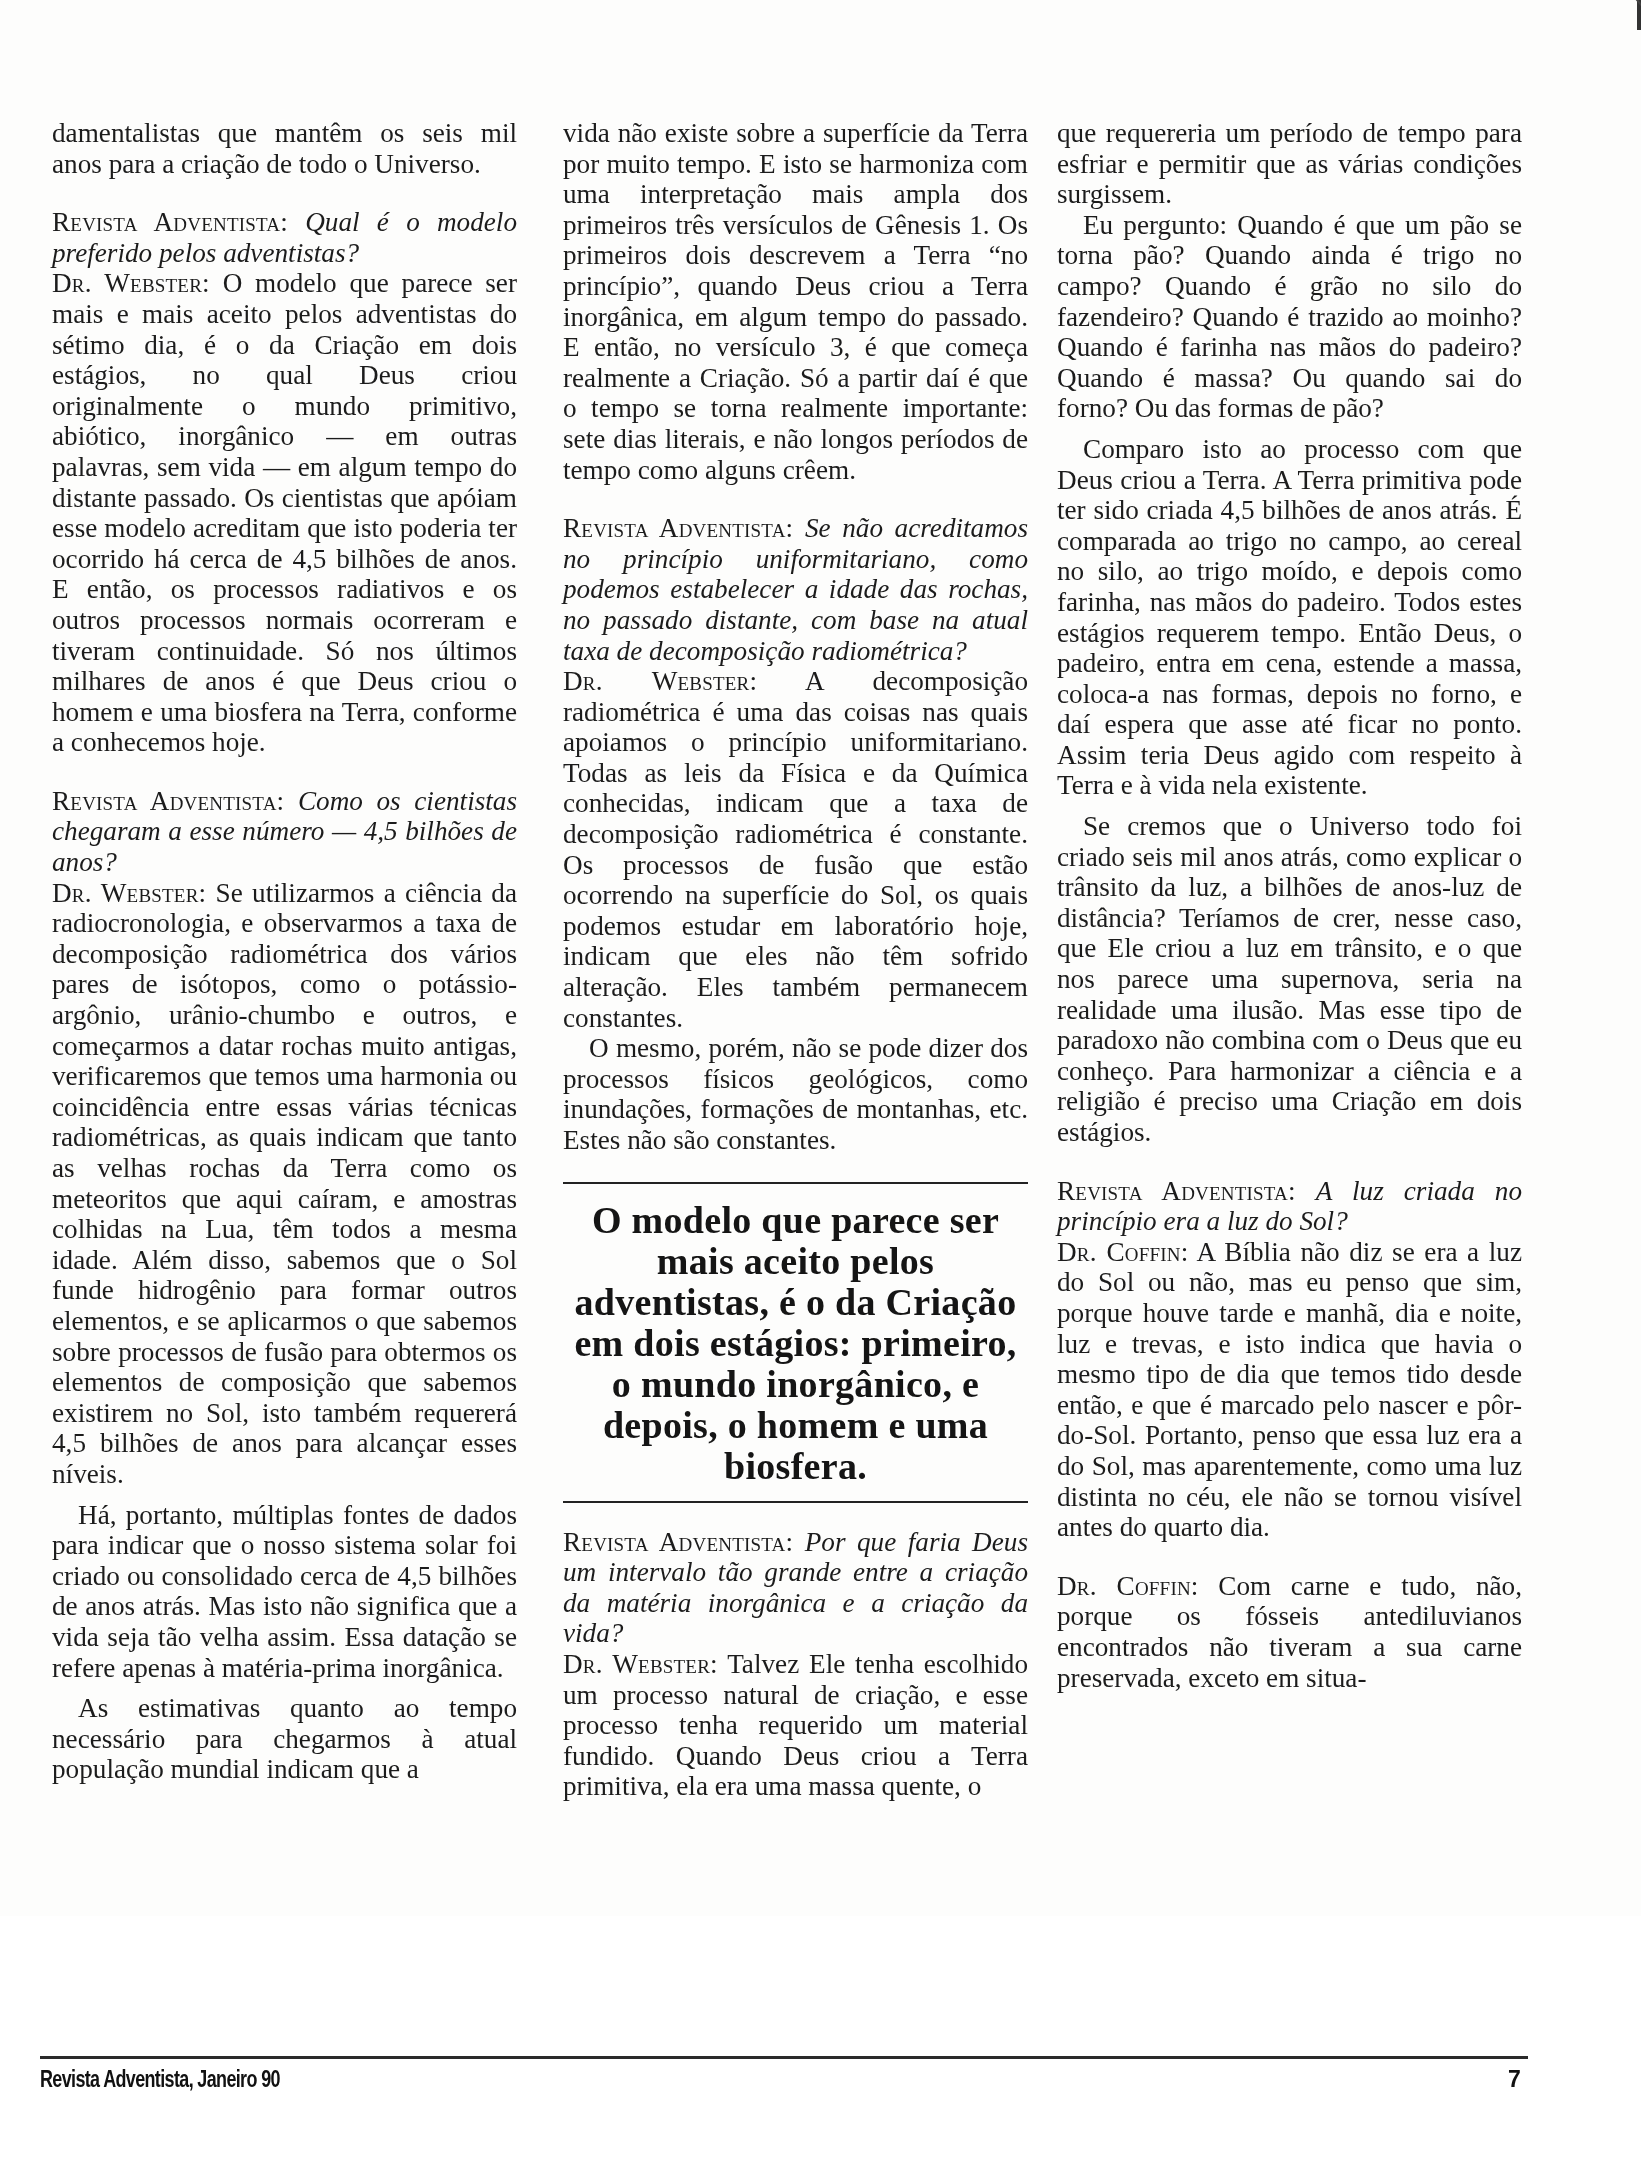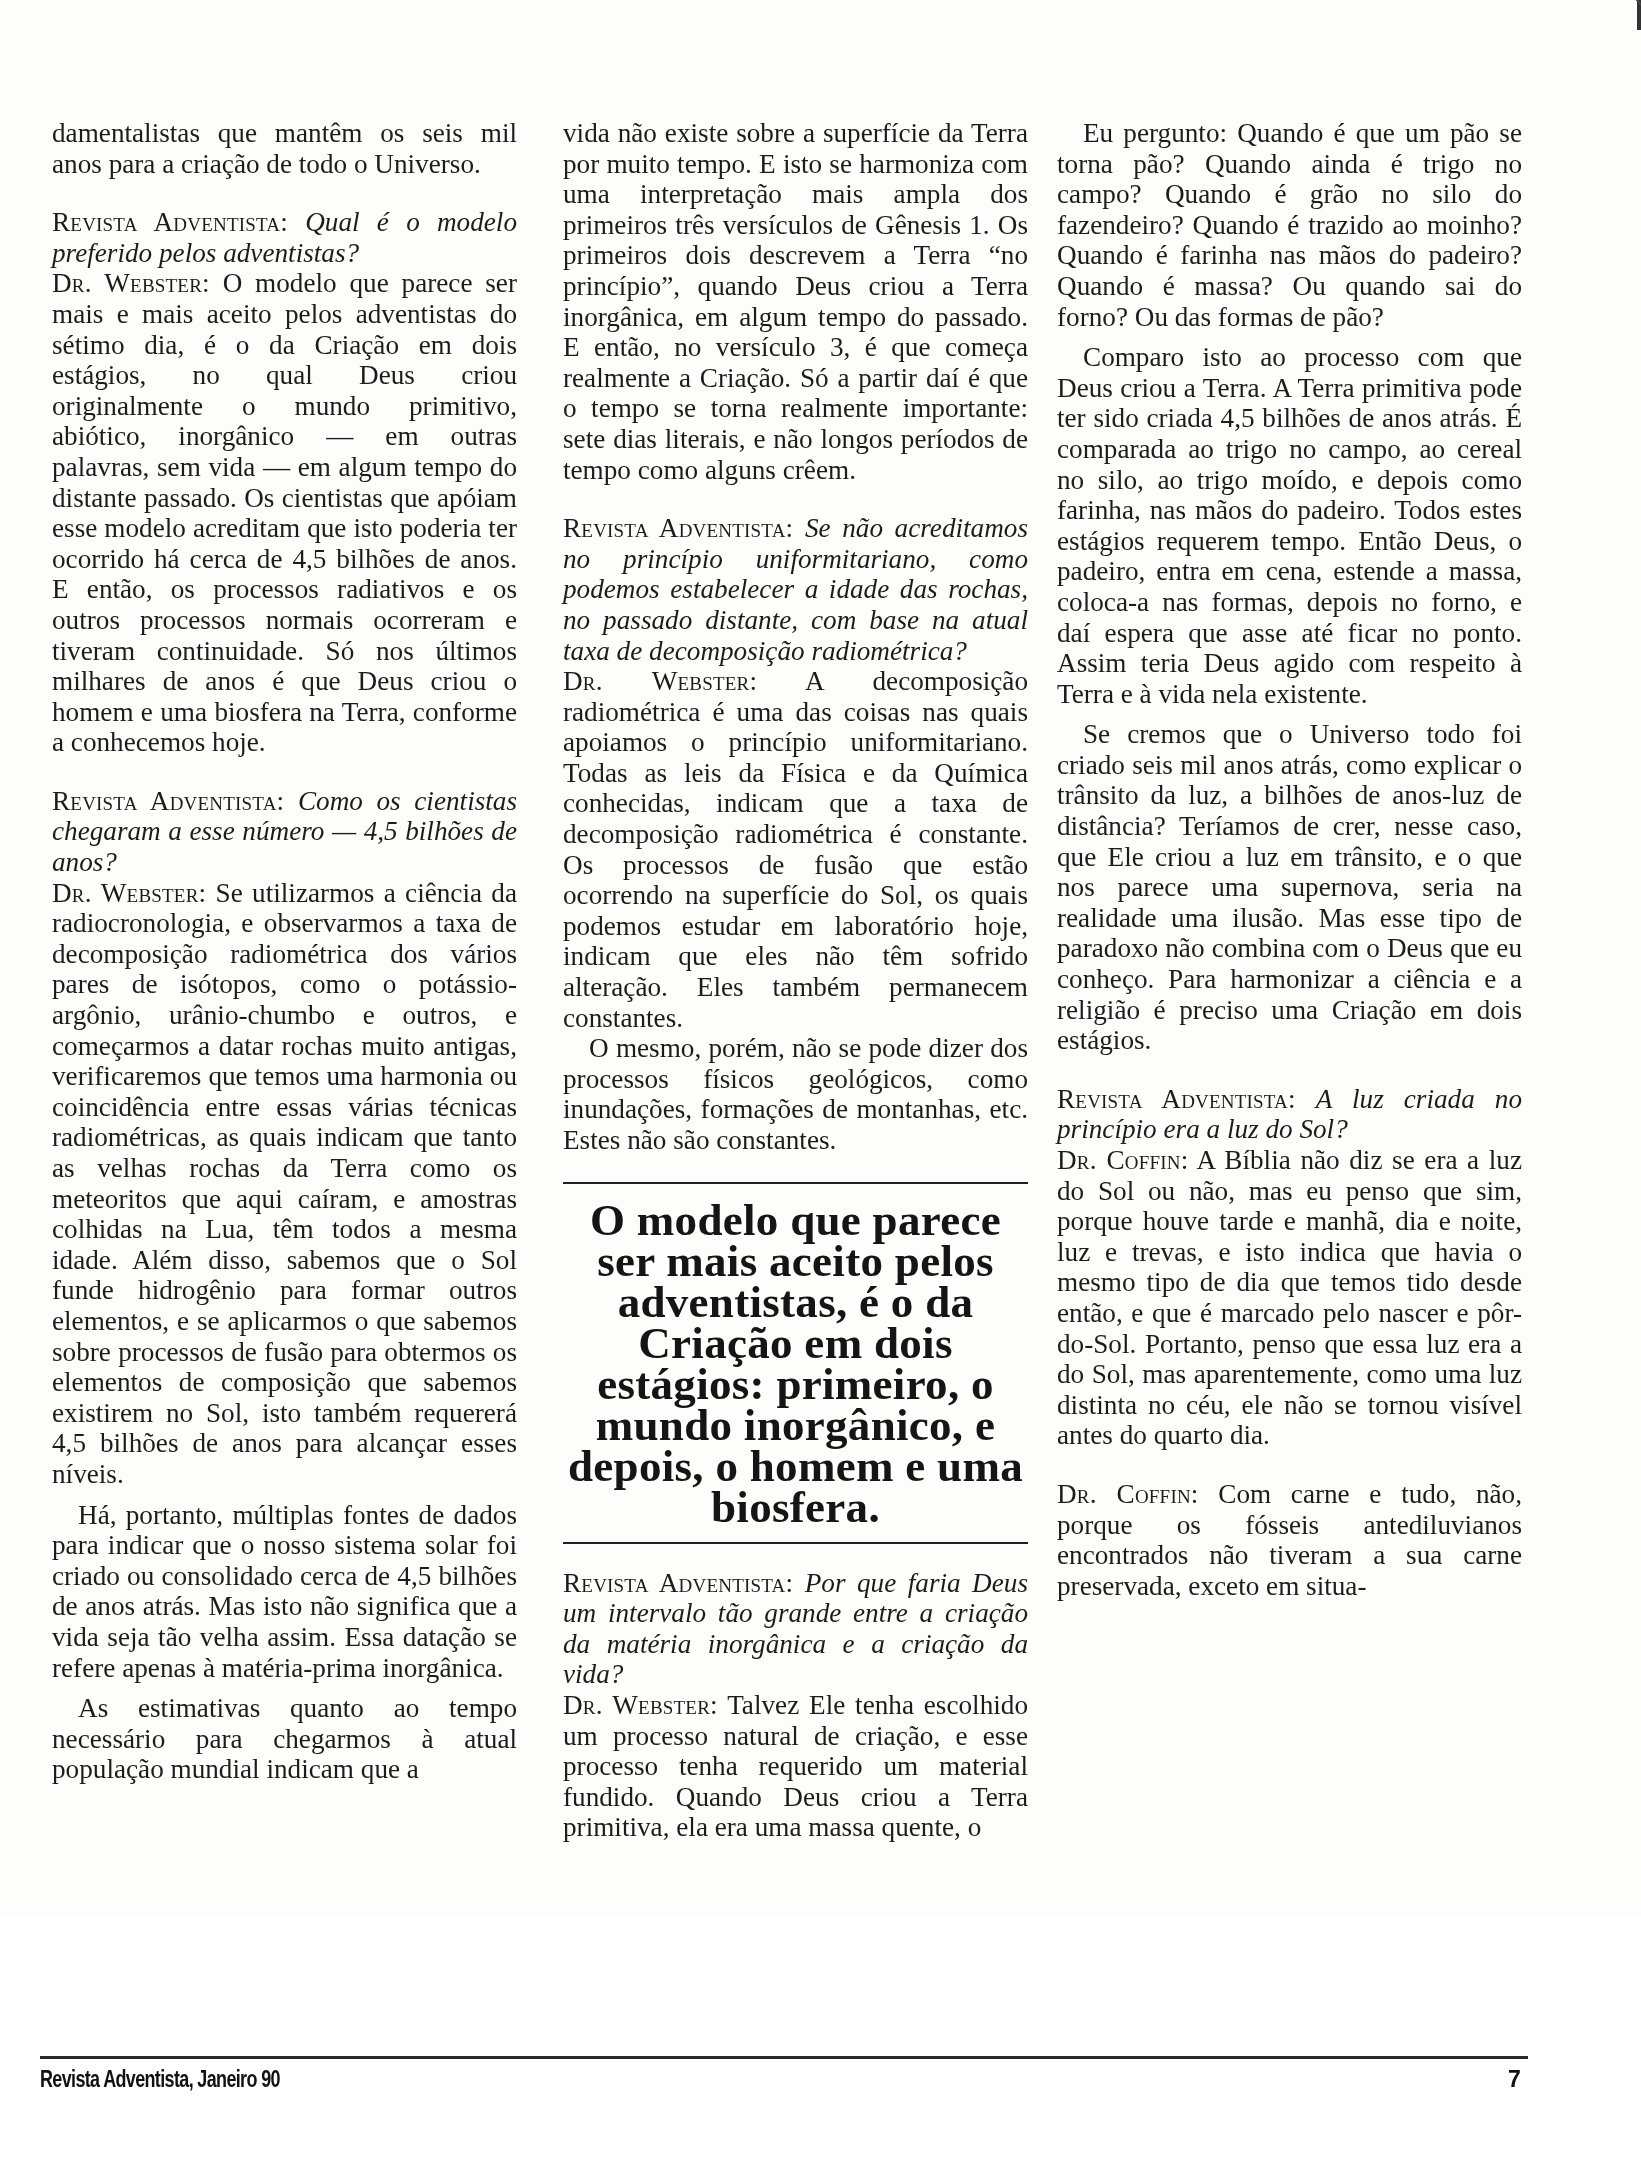--- a/index.html
+++ b/index.html
@@ -31,21 +31,21 @@
     .gap-sm { height: 10px; }
     .speaker {
       font-weight: normal; font-variant: small-caps; letter-spacing: 0.2px;
     }
     .q { font-style: italic; }
     .pull-quote {
       margin: 26px 0 24px 0;
       border-top: 2px solid #222; border-bottom: 2px solid #222;
       padding: 16px 4px 14px 4px;
       text-align: center; font-weight: bold;
-      font-size: 45px; line-height: 41px; letter-spacing: 0.3px;
+      font-size: 38px; line-height: 41px; letter-spacing: 0.3px;
       color: #151515;
     }
     .footer-rule {
       position: absolute; left: 40px; top: 2056px; width: 1488px; height: 3px; background: #2a2a2a;
     }
     .footer-left {
       position: absolute; left: 40px; top: 2066px;
       font-family: "Liberation Sans", "DejaVu Sans", sans-serif;
       font-weight: bold; font-size: 23px; letter-spacing: -0.8px;
       transform: scaleX(0.78); transform-origin: left center;
@@ -106,20 +106,21 @@
       <span class="speaker">Revista Adventista:</span>
       <span class="q">Por que faria Deus um intervalo tão grande entre a criação da matéria inorgânica e a criação da vida?</span>
     </p>
     <p>
       <span class="speaker">Dr. Webster:</span>
       <span>Talvez Ele tenha escolhido um processo natural de criação, e esse processo tenha requerido um material fundido. Quando Deus criou a Terra primitiva, ela era uma massa quente, o</span>
     </p>
   </div>
 
   <div class="col col-3">
+    <p>que requereria um período de tempo para esfriar e permitir que as várias condições surgissem.</p>
     <p class="indent">Eu pergunto: Quando é que um pão se torna pão? Quando ainda é trigo no campo? Quando é grão no silo do fazendeiro? Quando é trazido ao moinho? Quando é farinha nas mãos do padeiro? Quando é massa? Ou quando sai do forno? Ou das formas de pão?</p>
     <div class="gap-sm"></div>
     <p class="indent">Comparo isto ao processo com que Deus criou a Terra. A Terra primitiva pode ter sido criada 4,5 bilhões de anos atrás. É comparada ao trigo no campo, ao cereal no silo, ao trigo moído, e depois como farinha, nas mãos do padeiro. Todos estes estágios requerem tempo. Então Deus, o padeiro, entra em cena, estende a massa, coloca-a nas formas, depois no forno, e daí espera que asse até ficar no ponto. Assim teria Deus agido com respeito à Terra e à vida nela existente.</p>
     <div class="gap-sm"></div>
     <p class="indent">Se cremos que o Universo todo foi criado seis mil anos atrás, como explicar o trânsito da luz, a bilhões de anos-luz de distância? Teríamos de crer, nesse caso, que Ele criou a luz em trânsito, e o que nos parece uma supernova, seria na realidade uma ilusão. Mas esse tipo de paradoxo não combina com o Deus que eu conheço. Para harmonizar a ciência e a religião é preciso uma Criação em dois estágios.</p>
     <div class="gap"></div>
     <p>
       <span class="speaker">Revista Adventista:</span>
       <span class="q">A luz criada no princípio era a luz do Sol?</span>
     </p>

